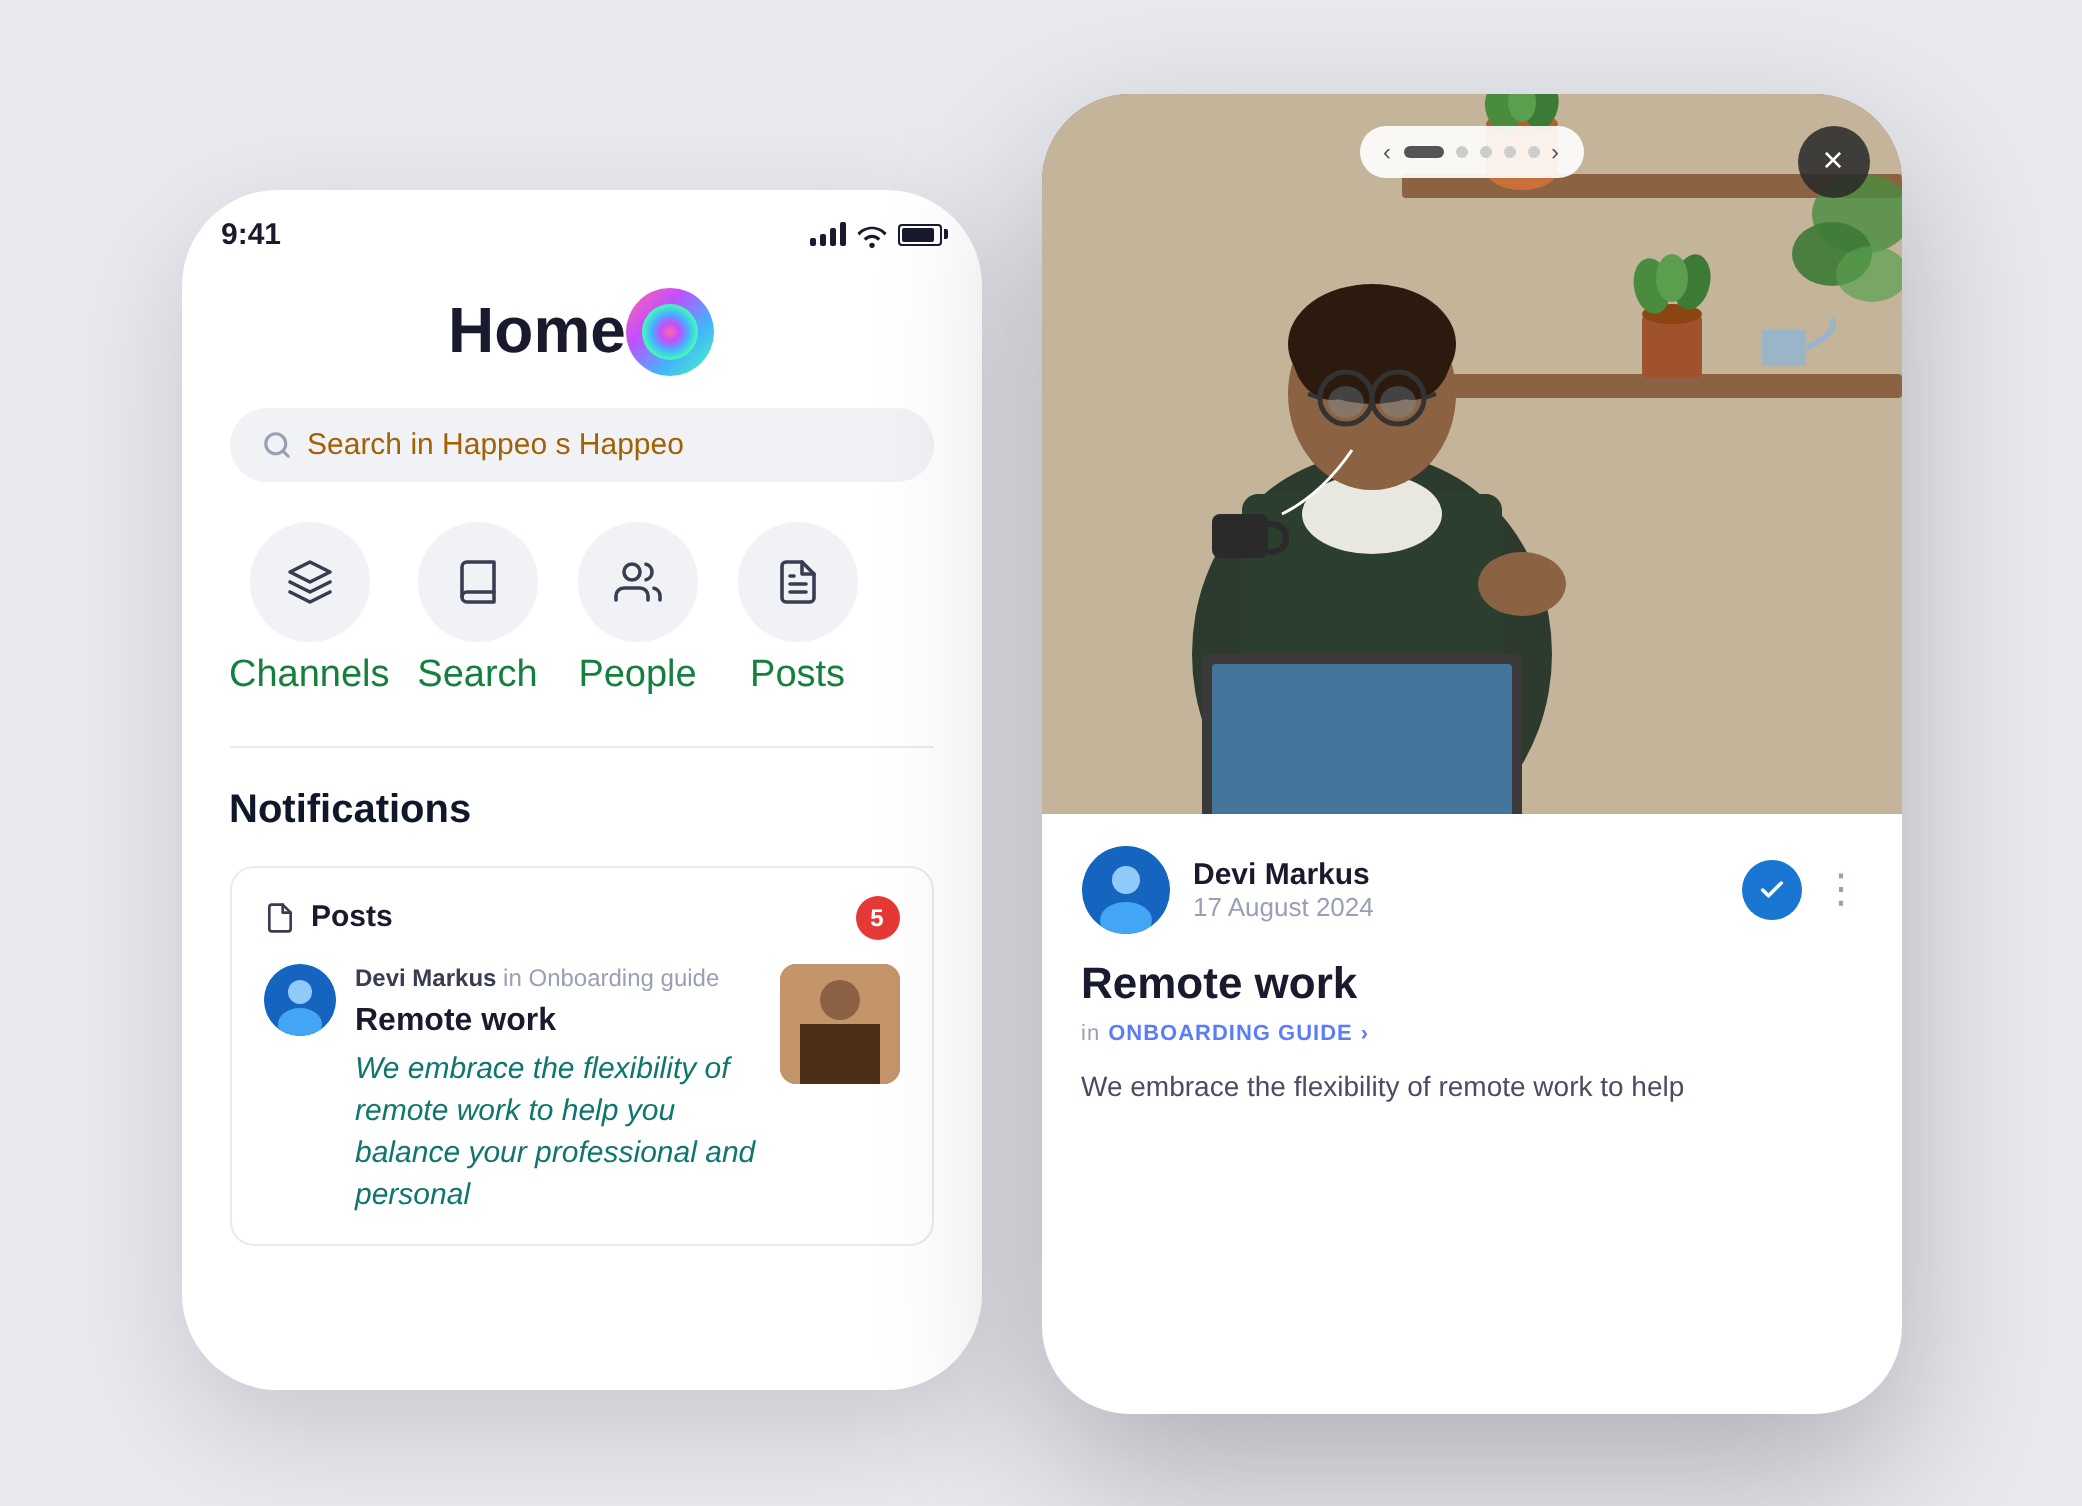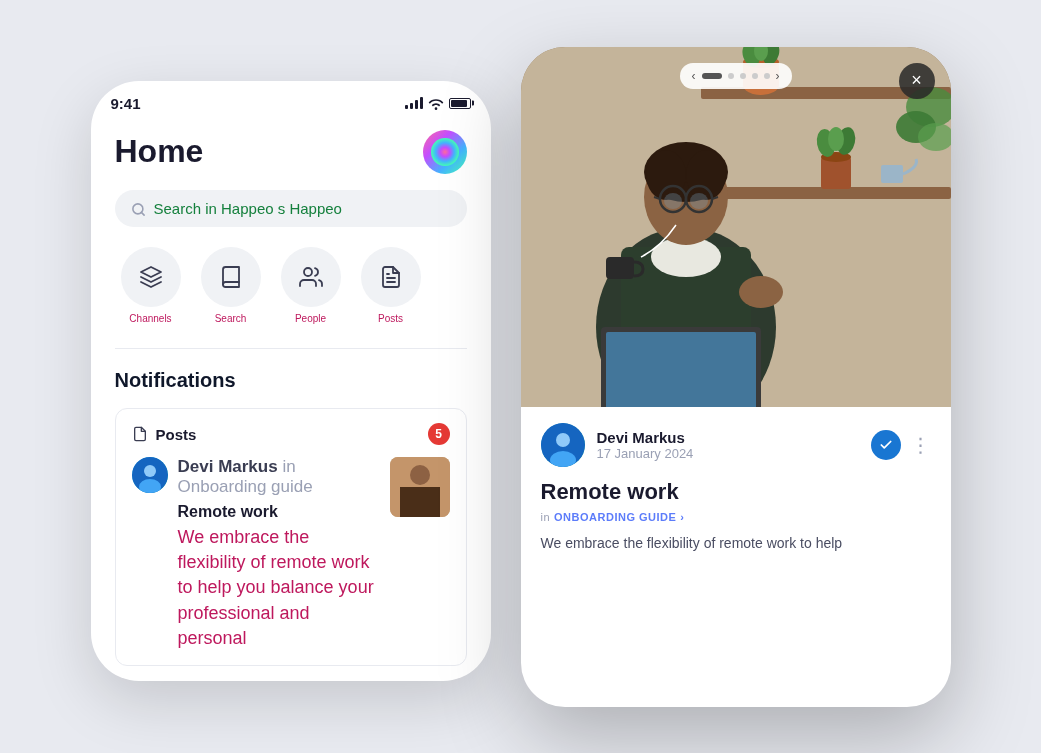--- a/index.html
+++ b/index.html
@@ -18,21 +18,21 @@
     .scene {
       position: relative;
       width: 860px;
       height: 660px;
     }
 
     
     .phone-back {
       position: absolute;
       left: 0;
-      top: 34px;
+      top: 48px;
       width: 400px;
       height: 600px;
       background: #fff;
       border-radius: 48px;
       box-shadow: 0 20px 60px rgba(0,0,0,0.15);
       overflow: hidden;
       z-index: 1;
     }
 
     
@@ -100,21 +100,21 @@
       top: 1px;
       bottom: 1px;
       width: 80%;
       background: #1a1a2e;
       border-radius: 1px;
     }
 
     
     .app-header {
       display: flex;
-      justify-content: space-between;
+      justify-content: center;
       align-items: center;
       padding: 10px 24px 16px;
     }
 
     .app-title {
       font-size: 32px;
       font-weight: 700;
       color: #1a1a2e;
     }
 
@@ -141,21 +141,21 @@
       margin: 0 24px 20px;
       gap: 8px;
     }
 
     .search-icon-wrap {
       color: #9aa0b4;
       font-size: 15px;
     }
 
     .search-placeholder {
-      color: #15803d;
+      color: #a16207;
       font-size: 15px;
     }
 
     
     .quick-actions {
       display: flex;
       gap: 8px;
       padding: 0 24px;
       margin-bottom: 24px;
       overflow: hidden;
@@ -175,22 +175,22 @@
       height: 60px;
       border-radius: 50%;
       background: #f0f2f5;
       display: flex;
       align-items: center;
       justify-content: center;
       font-size: 22px;
     }
 
     .qa-label {
-      font-size: 10px;
-      color: #be185d;
+      font-size: 19px;
+      color: #15803d;
       font-weight: 500;
     }
 
     
     .divider-line {
       height: 1px;
       background: #e8eaf0;
       margin: 0 24px;
     }
 
@@ -258,43 +258,44 @@
       align-items: center;
       justify-content: center;
       overflow: hidden;
     }
 
     .post-meta {
       flex: 1;
     }
 
     .post-author {
-      font-size: 17px;
+      font-size: 12px;
       color: #3a3d52;
     }
 
     .post-author strong {
       font-weight: 600;
     }
 
     .post-author span {
       color: #9aa0b4;
     }
 
     .post-title {
       font-size: 16px;
       font-weight: 700;
       color: #1a1a2e;
       margin: 6px 0 4px;
     }
 
     .post-excerpt {
-      font-size: 18px;
-      color: #be185d;
+      font-size: 15px;
+      color: #0f766e;
       line-height: 1.4;
+      font-style: italic;
     }
 
     .post-thumb {
       width: 60px;
       height: 60px;
       border-radius: 8px;
       background: #c8a882;
       flex-shrink: 0;
       display: flex;
       align-items: center;
@@ -717,21 +718,21 @@
       <div class="post-header-row">
         <div class="post-avatar-lg">
           <svg width="44" height="44" viewBox="0 0 44 44">
             <circle cx="22" cy="22" r="22" fill="#1565c0"></circle>
             <circle cx="22" cy="17" r="7" fill="#90caf9"></circle>
             <ellipse cx="22" cy="37" rx="13" ry="9" fill="#42a5f5"></ellipse>
           </svg>
         </div>
         <div class="post-author-info">
           <div class="post-author-name">Devi Markus</div>
-          <div class="post-date">17 January 2024</div>
+          <div class="post-date">17 August 2024</div>
         </div>
         <div class="post-actions">
           <div class="verified-icon">
             <svg width="14" height="14" viewBox="0 0 24 24" fill="none" stroke="#fff" stroke-width="3" stroke-linecap="round" stroke-linejoin="round">
               <polyline points="20 6 9 17 4 12"></polyline>
             </svg>
           </div>
           <button class="more-btn">⋮</button>
         </div>
       </div>

